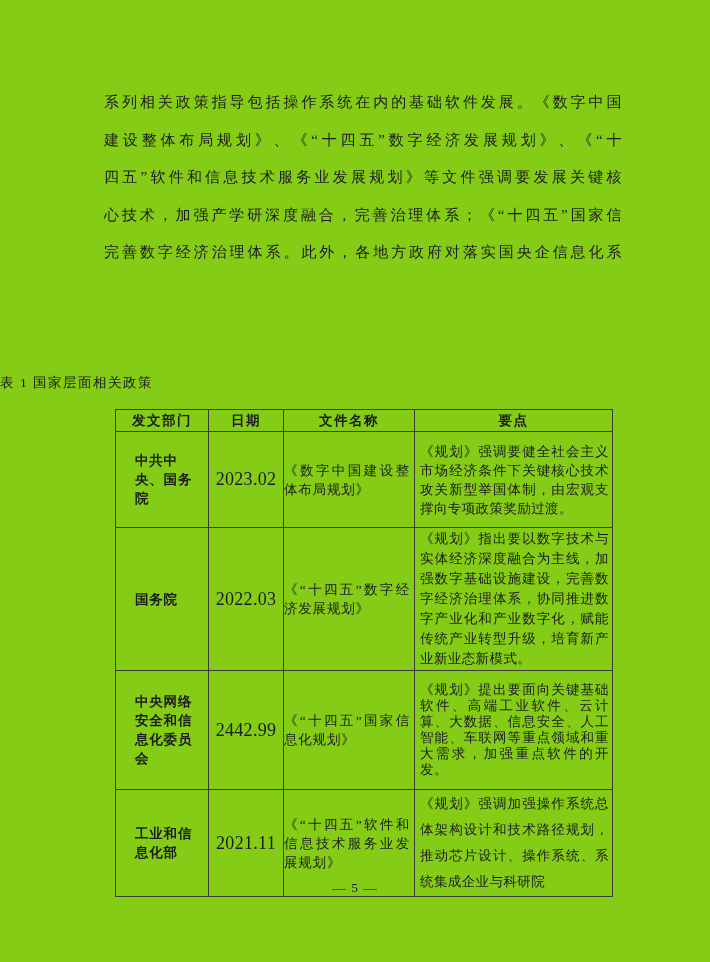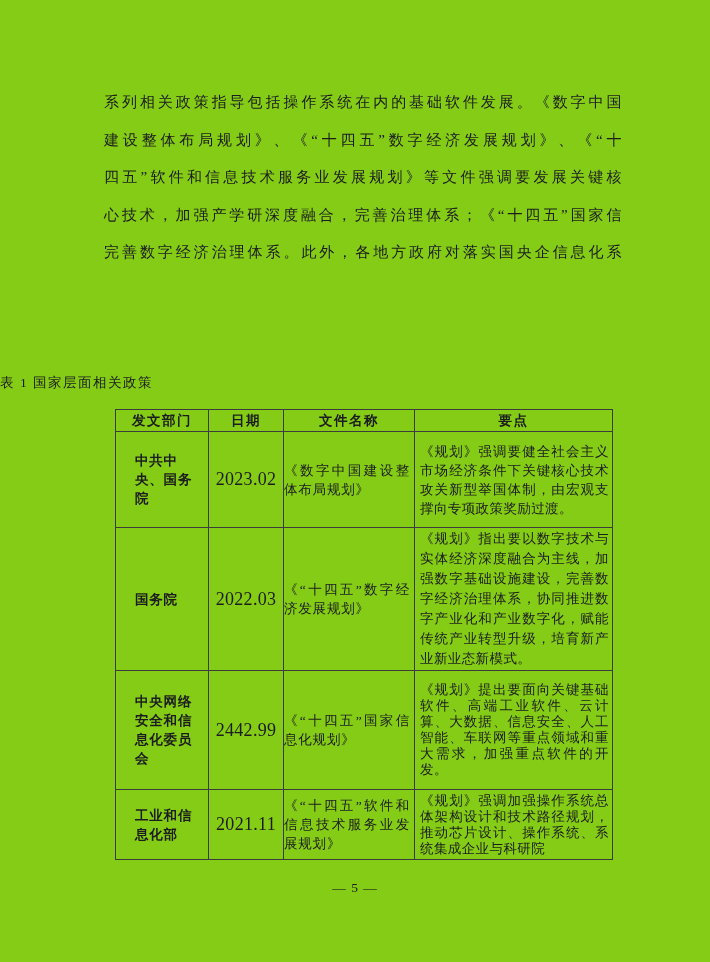--- a/index.html
+++ b/index.html
@@ -39,21 +39,21 @@
     font-size:13.5px;line-height:19px;padding:0 4px 0 0;
     letter-spacing:0.8px;text-align:justify;
   }
   td.pts{
     font-size:13.5px;padding:1px 3px 1px 5px;letter-spacing:0.4px;
     text-align:justify;
   }
   tr.r0{height:96px;} tr.r0 td.pts{line-height:19px;}
   tr.r1{height:140px;} tr.r1 td.pts{line-height:20px;}
   tr.r2{height:119px;} tr.r2 td.pts{line-height:16px;}
-  tr.r3{height:70px;} tr.r3 td.pts{line-height:16px;}
+  tr.r3{height:70px;} tr.r3 td.pts{line-height:26px;}
   .pagenum{
     position:absolute;top:880px;left:0;width:710px;text-align:center;
     font-size:13.5px;letter-spacing:1px;
   }
 </style>
 </head>
 <body>
 
 <div class="page">
 

